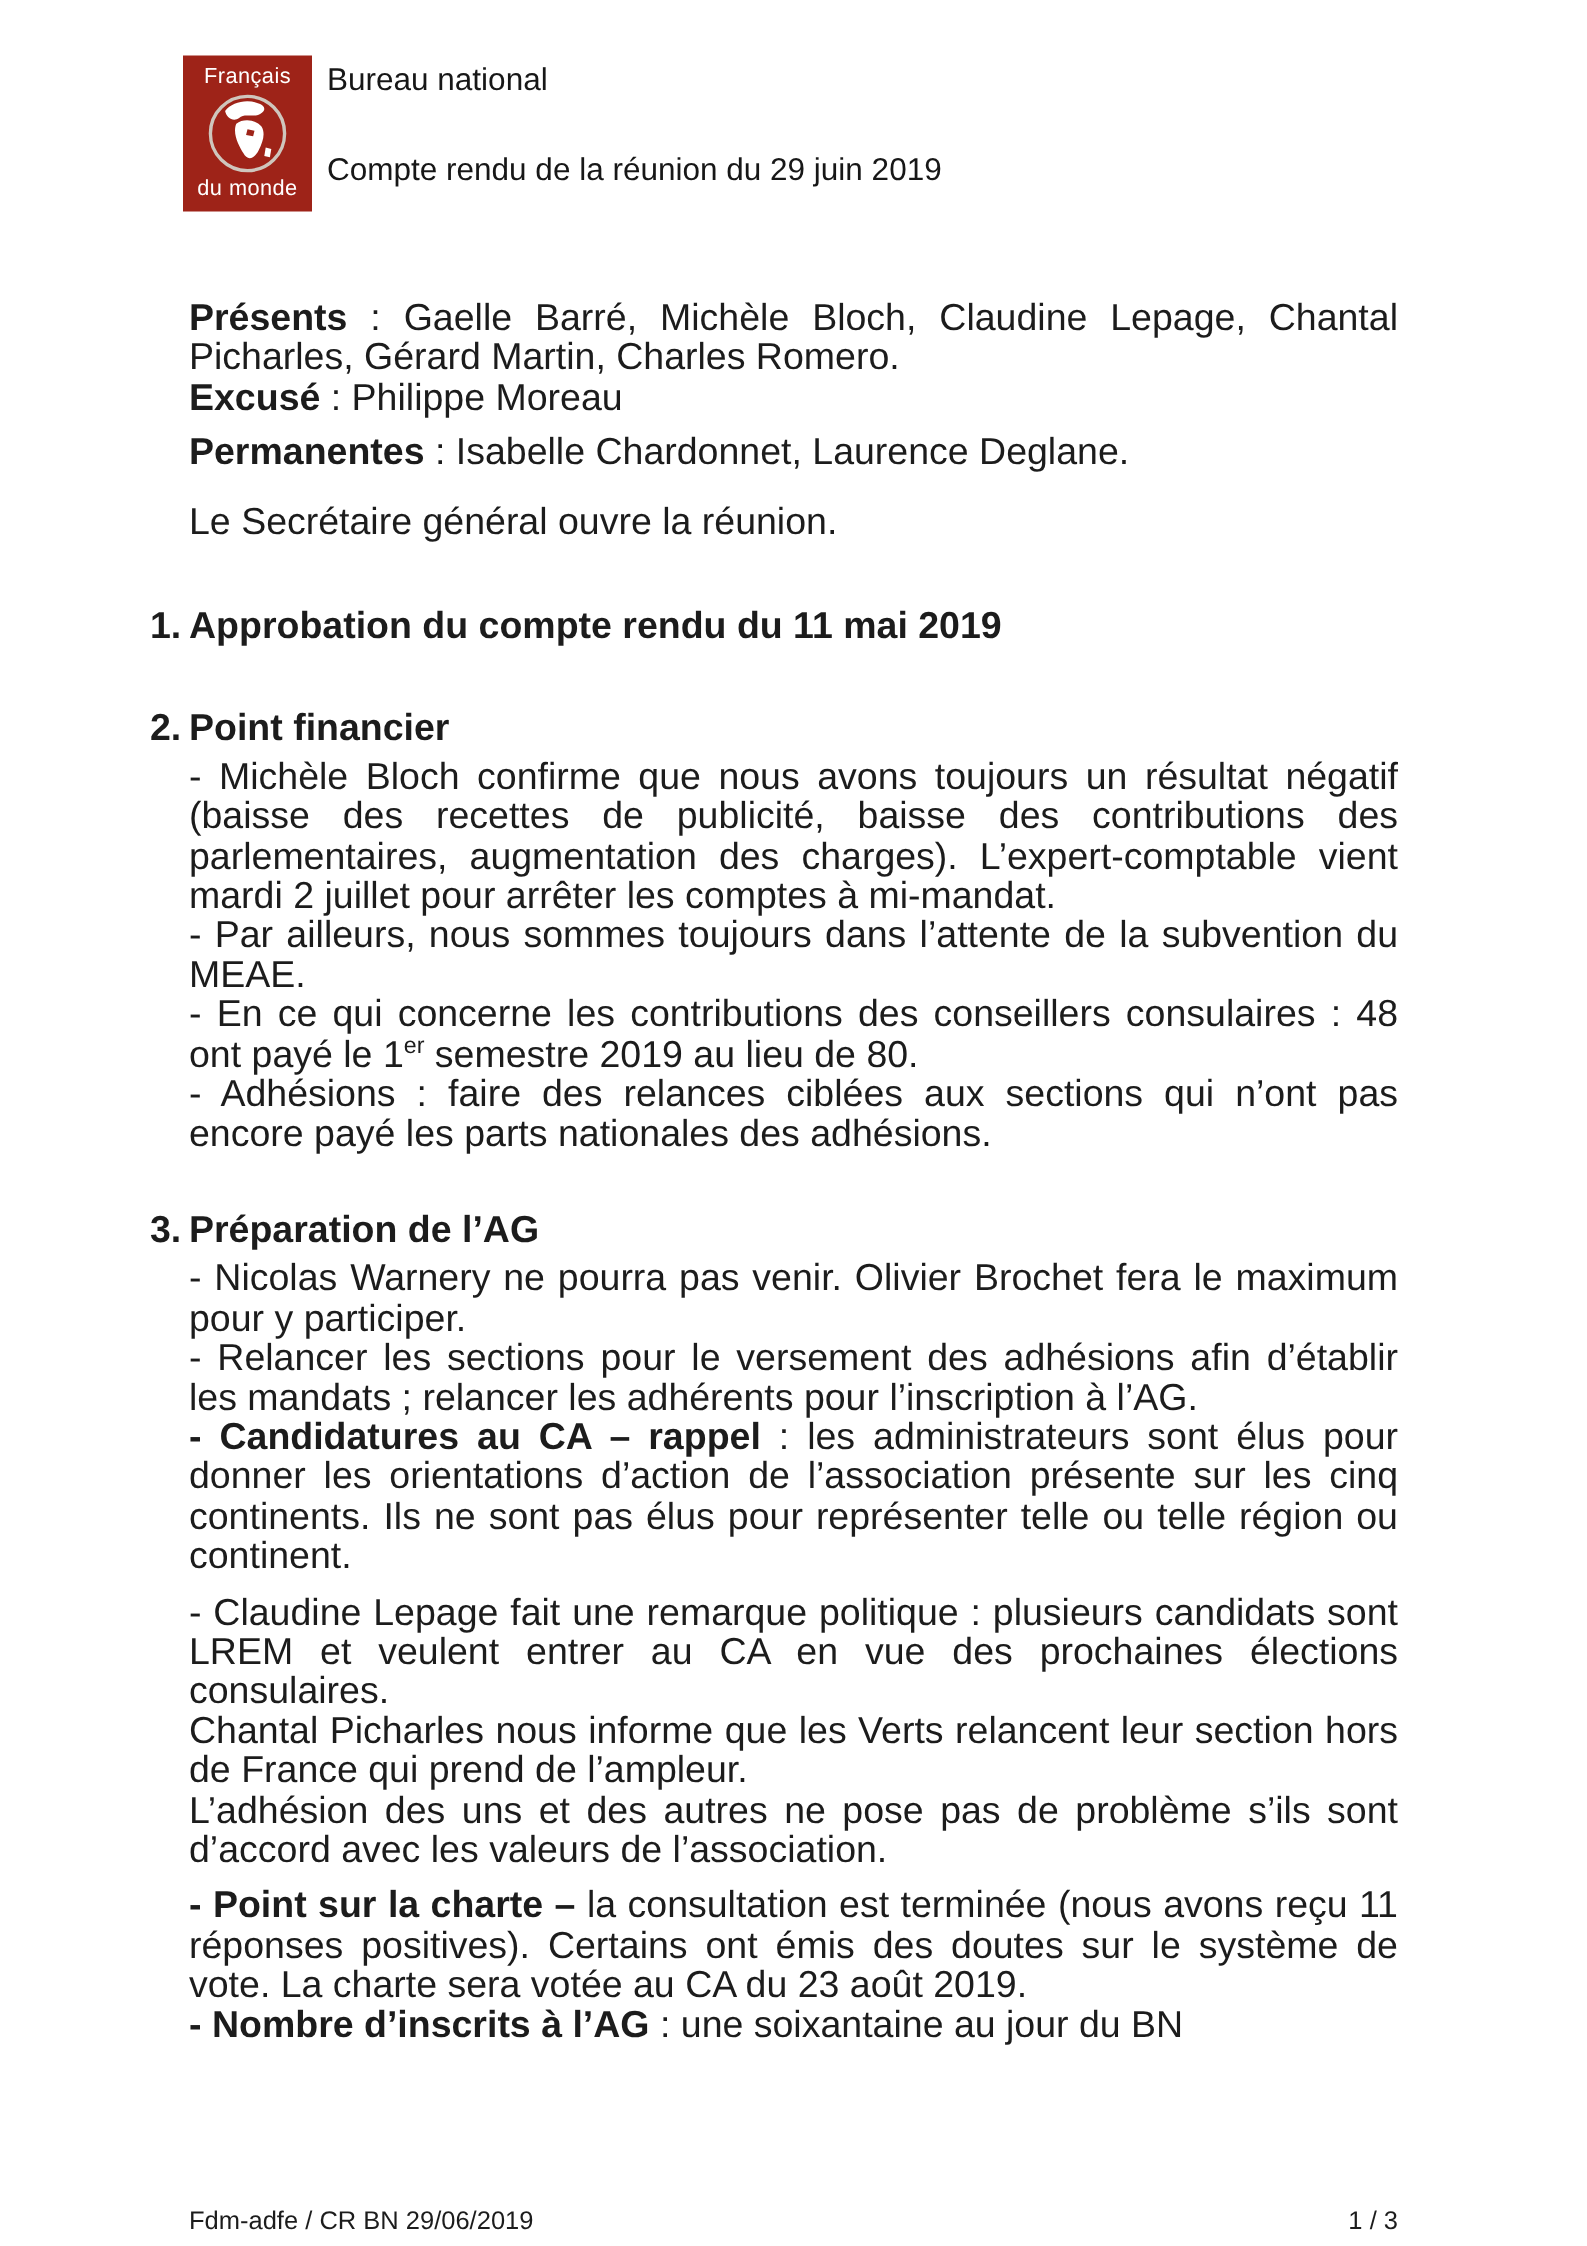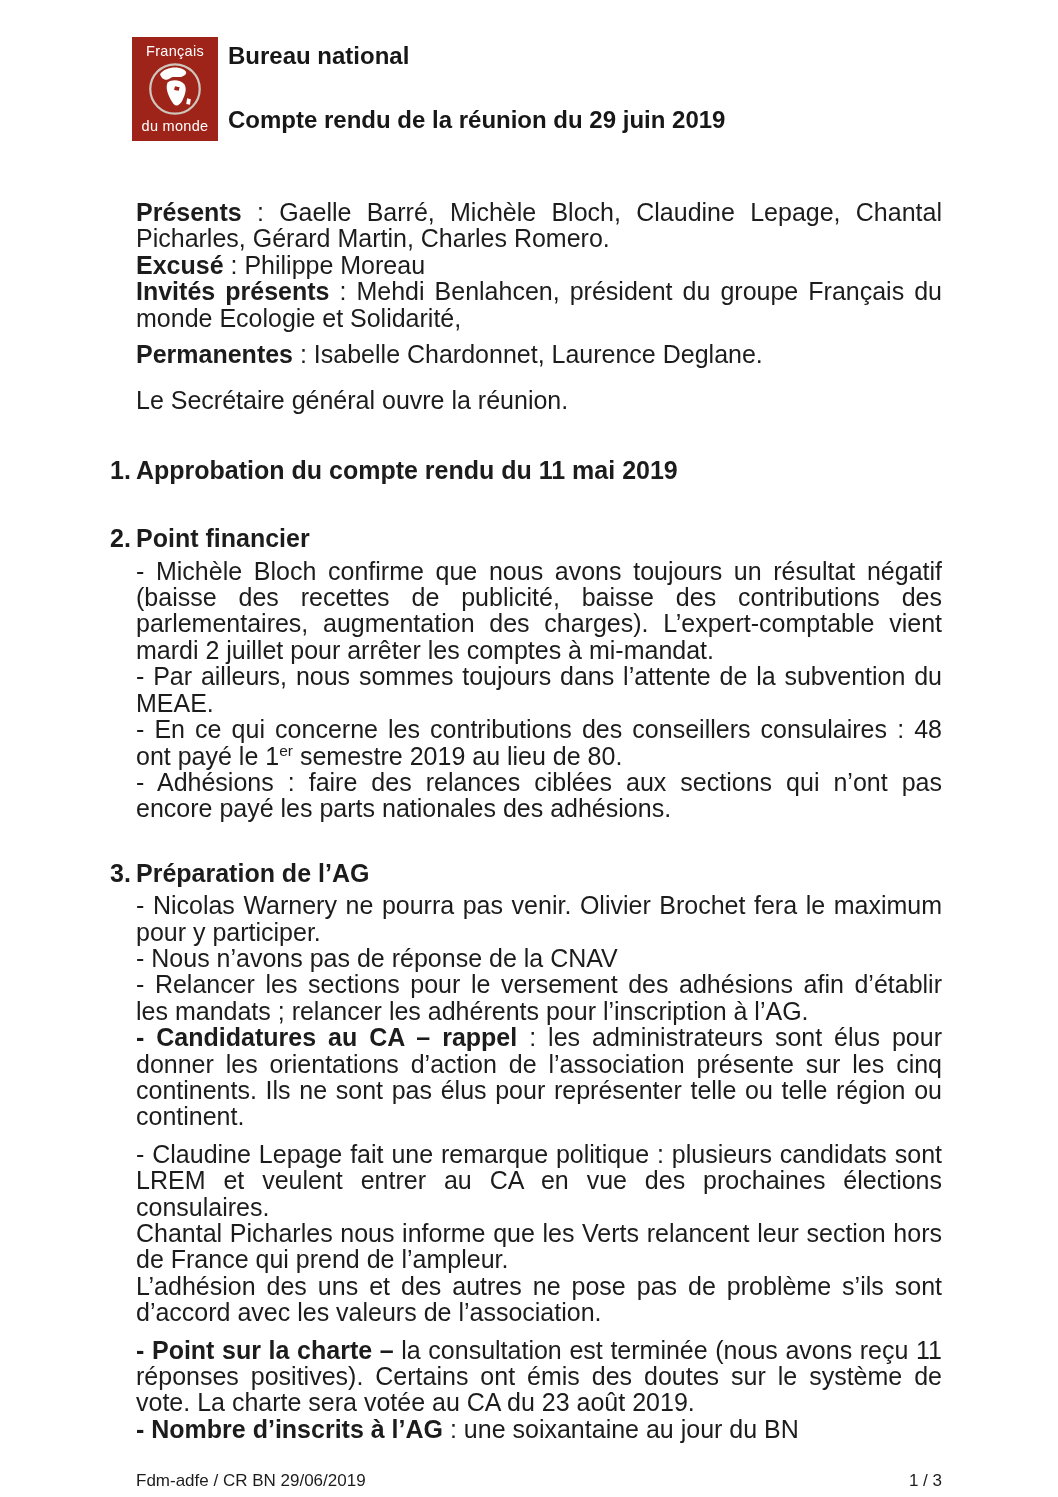--- a/index.html
+++ b/index.html
@@ -4,21 +4,20 @@
 <style>
   html, body { margin: 0; padding: 0; background: #ffffff; }
   .page {
     position: relative;
     width: 1017px;
     height: 1497px;
     background: #ffffff;
     font-family: "Liberation Sans", sans-serif;
     color: #1c1c1c;
     overflow: hidden;
-    margin-left: 10px;
   }
   
   .logo {
     position: absolute;
     left: 122px;
     top: 37px;
     width: 86px;
     height: 104px;
     background: #9e2318;
     display: flex;
@@ -31,22 +30,22 @@
   .logo-text {
     color: #ffffff;
     font-size: 14.5px;
     line-height: 1;
     letter-spacing: 0.3px;
   }
   .globe { width: 56px; height: 56px; display: block; }
   
   .titles { position: absolute; left: 218px; top: 42px; }
   .title1, .title2 {
-    font-size: 24px;
-    font-weight: bold;
+    font-size: 21px;
+    font-weight: normal;
     color: #171717;
     margin: 0;
   }
   .title2 { margin-top: 36px; }
   
   .content {
     position: absolute;
     left: 126px;
     top: 199px;
     width: 806px;
@@ -102,36 +101,34 @@
 
   <div class="titles">
     <div class="title1">Bureau national</div>
     <div class="title2">Compte rendu de la réunion du 29 juin 2019</div>
   </div>
 
   <div class="content">
 
     <p><span class="b">Présents</span><span> : Gaelle Barré, Michèle Bloch, Claudine Lepage, Chantal Picharles, Gérard Martin, Charles Romero.</span></p>
     <p><span class="b">Excusé</span><span> : Philippe Moreau</span></p>
-    <p><span class="b">Invités présents</span><span> : Mehdi Benlahcen, président du groupe Français du monde Ecologie et Solidarité,</span></p>
     <p class="mt-sm"><span class="b">Permanentes</span><span> : Isabelle Chardonnet, Laurence Deglane.</span></p>
 
     <p class="mt-md">Le Secrétaire général ouvre la réunion.</p>
 
     <div class="sec-h mt-s1"><span class="num">1.</span><span>Approbation du compte rendu du 11 mai 2019</span></div>
 
     <div class="sec-h mt-s2"><span class="num">2.</span><span>Point financier</span></div>
     <p>- Michèle Bloch confirme que nous avons toujours un résultat négatif (baisse des recettes de publicité, baisse des contributions des parlementaires, augmentation des charges). L’expert-comptable vient mardi 2 juillet pour arrêter les comptes à mi-mandat.</p>
     <p>- Par ailleurs, nous sommes toujours dans l’attente de la subvention du MEAE.</p>
     <p><span>- En ce qui concerne les contributions des conseillers consulaires : 48 ont payé le 1</span><sup>er</sup><span> semestre 2019 au lieu de 80.</span></p>
     <p>- Adhésions : faire des relances ciblées aux sections qui n’ont pas encore payé les parts nationales des adhésions.</p>
 
     <div class="sec-h mt-s3"><span class="num">3.</span><span>Préparation de l’AG</span></div>
     <p>- Nicolas Warnery ne pourra pas venir. Olivier Brochet fera le maximum pour y participer.</p>
-    <p>- Nous n’avons pas de réponse de la CNAV</p>
     <p>- Relancer les sections pour le versement des adhésions afin d’établir les mandats ; relancer les adhérents pour l’inscription à l’AG.</p>
     <p><span class="b">- Candidatures au CA – rappel</span><span> : les administrateurs sont élus pour donner les orientations d’action de l’association présente sur les cinq continents. Ils ne sont pas élus pour représenter telle ou telle région ou continent.</span></p>
 
     <p class="mt-grp">- Claudine Lepage fait une remarque politique : plusieurs candidats sont LREM et veulent entrer au CA en vue des prochaines élections consulaires.</p>
     <p>Chantal Picharles nous informe que les Verts relancent leur section hors de France qui prend de l’ampleur.</p>
     <p>L’adhésion des uns et des autres ne pose pas de problème s’ils sont d’accord avec les valeurs de l’association.</p>
 
     <p class="mt-grp"><span class="b">- Point sur la charte –</span><span> la consultation est terminée (nous avons reçu 11 réponses positives). Certains ont émis des doutes sur le système de vote. La charte sera votée au CA du 23 août 2019.</span></p>
 
     <p><span class="b">- Nombre d’inscrits à l’AG</span><span> : une soixantaine au jour du BN</span></p>

